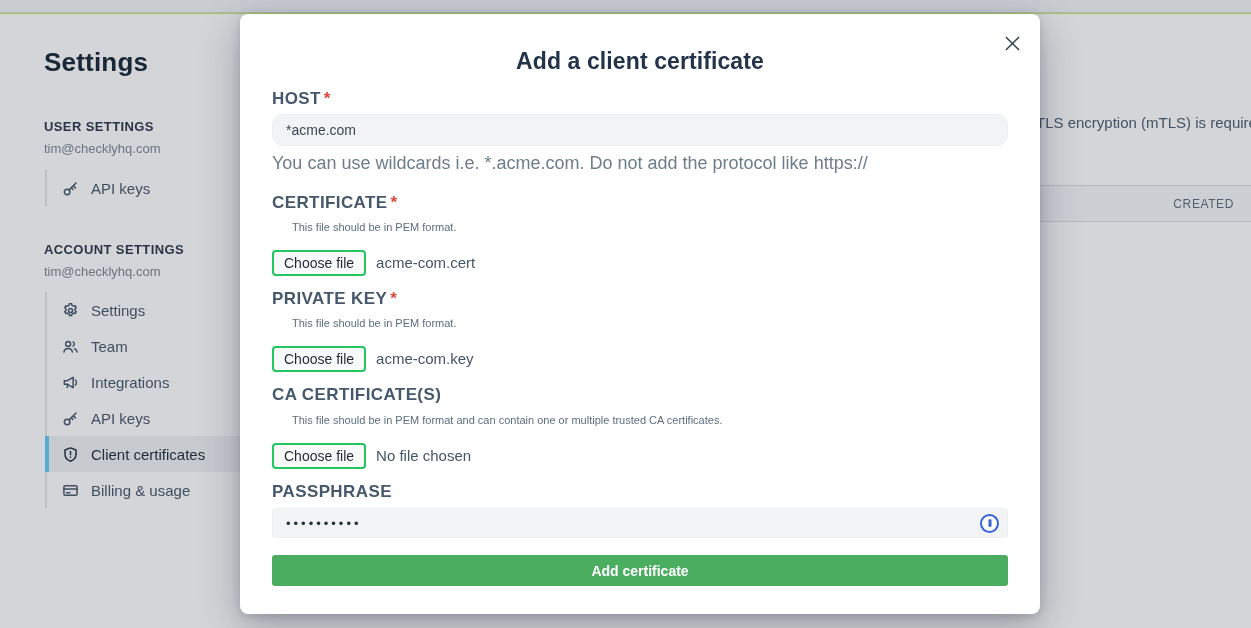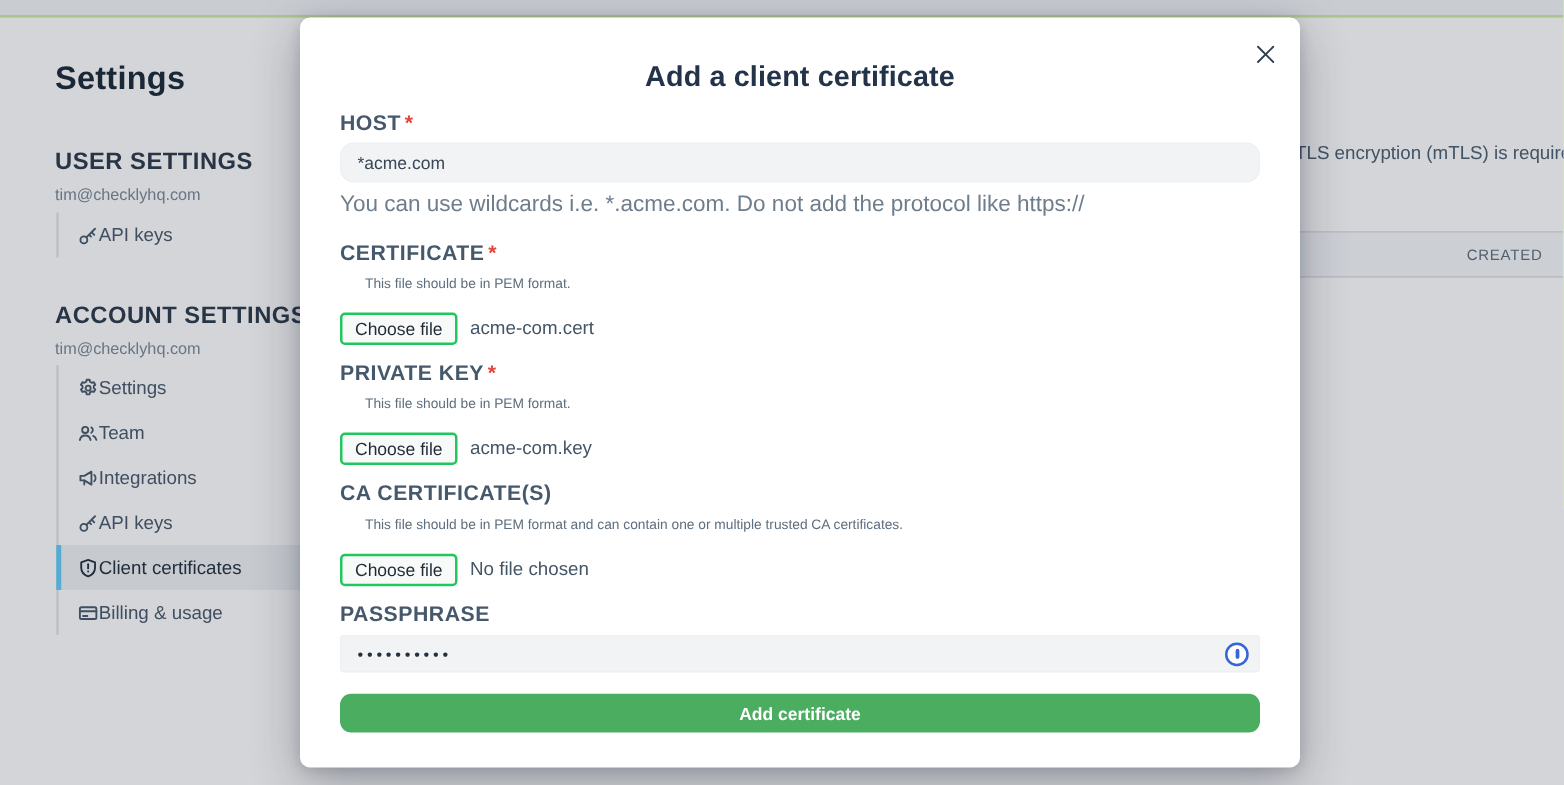--- a/index.html
+++ b/index.html
@@ -7,29 +7,29 @@
   body { font-family:"Liberation Sans", sans-serif; }
   .screen { position:relative; width:1251px; height:628px; overflow:hidden; background:#bef264; }
 
   
   .topbar { position:absolute; left:0; top:0; width:100%; height:13px;
             background:#f2f4f7; border-bottom:1px solid #d8dbdf; }
 
   .sidebar { position:absolute; left:0; top:14px; width:280px; bottom:0; background:#fff; }
   .sb-title { position:absolute; left:44px; top:33px; font-size:26px; font-weight:700;
               color:#1b2b3a; letter-spacing:0.2px; }
-  .sb-heading { font-size:19px; font-weight:700; color:#2d3c4d; letter-spacing:0.4px; }
+  .sb-heading { font-size:13px; font-weight:700; color:#2d3c4d; letter-spacing:0.4px; }
   .sb-sub { font-size:13px; color:#7b8a99; margin-top:7px; }
   .sb-sec1 { position:absolute; left:44px; top:105px; }
   .sb-sec2 { position:absolute; left:44px; top:228px; }
   .sb-group { position:absolute; left:45px; right:0; }
   .sb-group1 { top:156px; }
   .sb-group2 { top:278px; }
   .sb-group { border-left:2px solid #e3e6e9; }
-  .sb-item { position:relative; height:36px; display:flex; align-items:center; 
+  .sb-item { position:relative; height:36px; display:flex; align-items:center; gap:12px;
              padding-left:15px; color:#4a5b6d; font-size:15px; cursor:pointer; }
   .sb-item .ic { width:17px; height:17px; flex:0 0 17px; display:flex; align-items:center; }
   .sb-item svg { width:17px; height:17px; stroke:#4a5b6d; fill:none;
                  stroke-width:1.4; stroke-linecap:round; stroke-linejoin:round; }
   .sb-item.active { background:#f0f2f4; color:#243342; }
   .sb-item.active svg { stroke:#243342; }
   .sb-item.active::before { content:""; position:absolute; left:-2px; top:0; bottom:0;
                             width:4px; background:#64cdf6; }
 
   .main { position:absolute; left:280px; top:14px; right:0; bottom:0; background:#fff; }
@@ -78,21 +78,21 @@
   .pass-input { height:30px; background:#f1f3f5; border:1px solid #edeff1; border-radius:3px;
                 display:flex; align-items:center; justify-content:space-between;
                 padding:0 8px 0 13px; margin-bottom:17px; }
   .pass-dots { font-size:13px; letter-spacing:3px; color:#24313f; }
   .op-btn { width:19px; height:19px; border-radius:50%; border:2px solid #3565d7;
             background:#fff; position:relative; cursor:pointer; padding:0; }
   .op-btn::after { content:""; position:absolute; left:50%; top:50%;
                    transform:translate(-50%,-50%); width:3px; height:8px;
                    background:#3565d7; border-radius:1.5px; }
 
-  .submit-btn { width:100%; height:31px; background:#4bad60; border:none; border-radius:9px;
+  .submit-btn { width:100%; height:31px; background:#4bad60; border:none; border-radius:3px;
                 color:#ffffff; font-size:14px; font-weight:700; cursor:pointer;
                 font-family:"Liberation Sans", sans-serif; }
 </style>
 </head>
 <body>
 
 <div class="screen">
 
   <div class="topbar"></div>
 

